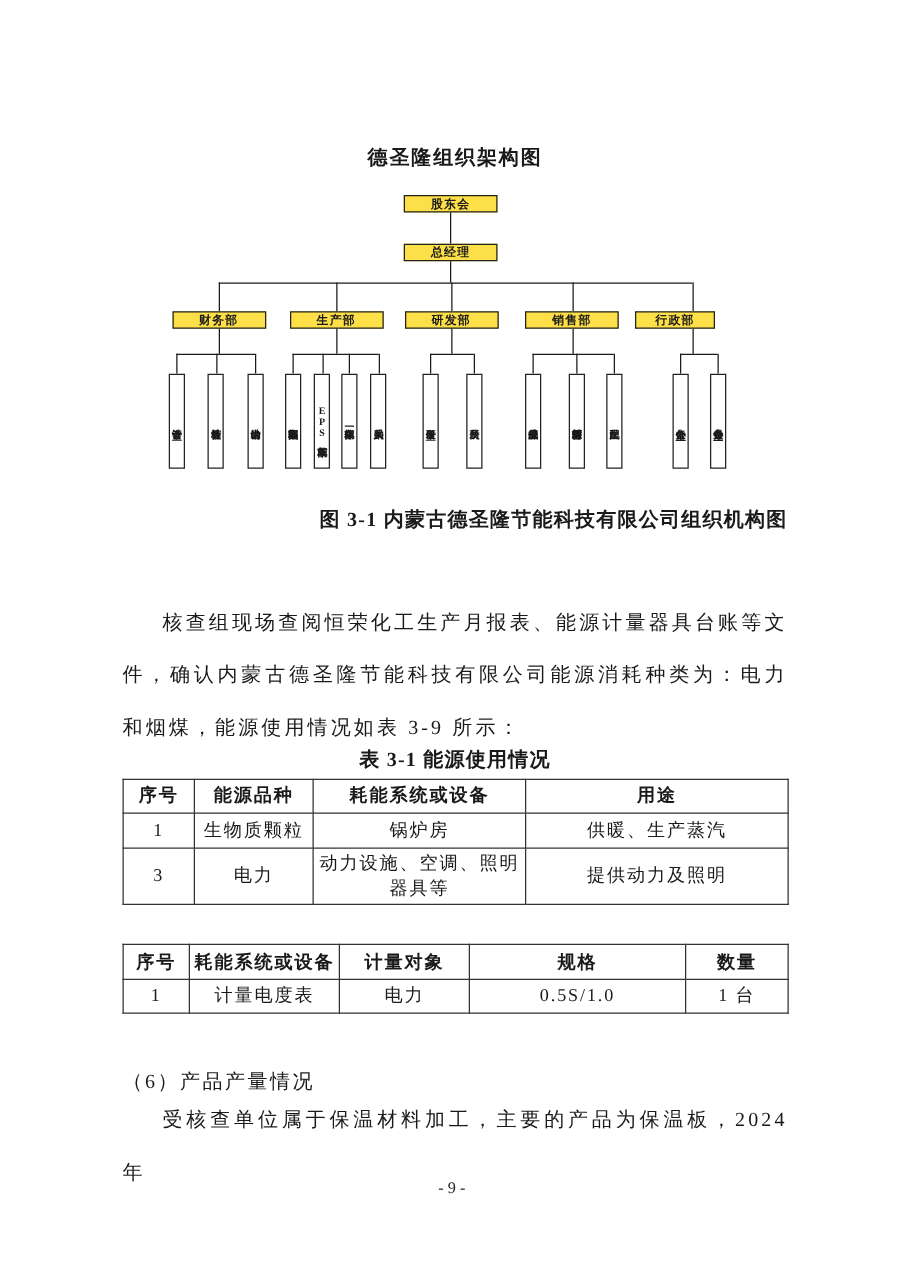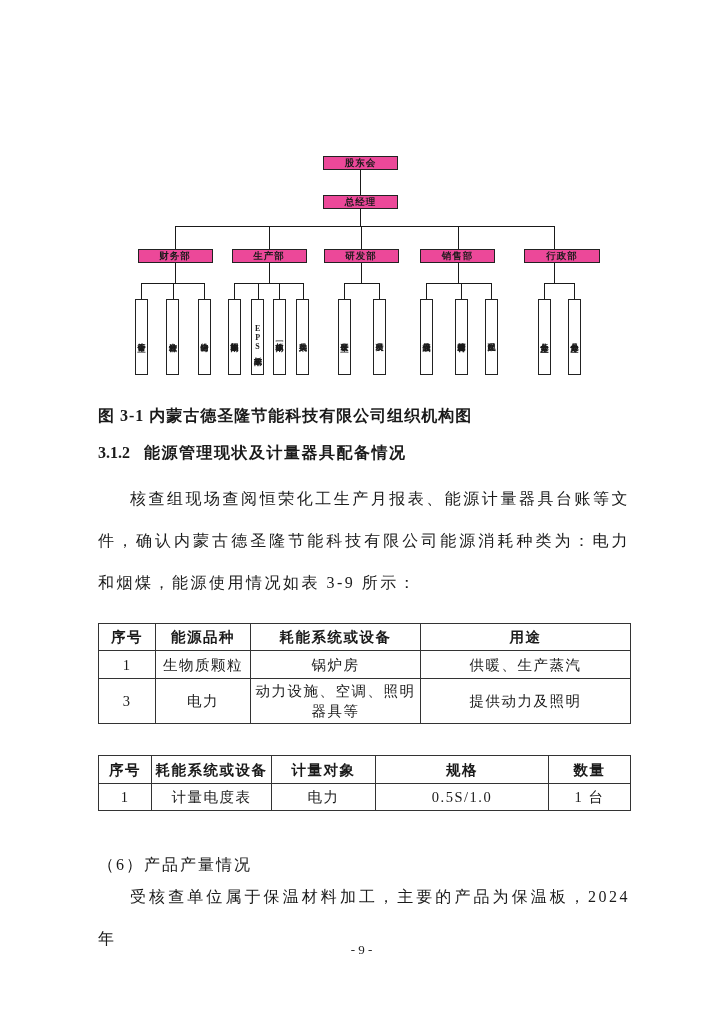--- a/index.html
+++ b/index.html
@@ -8,32 +8,32 @@
   
   .doc-header{position:absolute;top:46px;left:98px;right:93px;display:flex;
               justify-content:space-between;align-items:flex-end;
               border-bottom:2px solid var(--header-rule,#3c3c3c);padding-bottom:9px;
               font-size:14px;color:var(--header-red,#96423a);letter-spacing:0.5px;}
   .doc-header .right{display:flex;gap:8px;}
   
   .org-title{position:absolute;top:116px;left:98px;width:532px;text-align:center;
              font-size:16px;font-weight:bold;letter-spacing:1.5px;}
   .org-chart{position:absolute;top:140px;left:98px;width:532px;height:252px;}
-  .hbox{position:absolute;height:14px;border:1.2px solid #222;background:#ec4899;
+  .hbox{position:absolute;height:14px;border:1.2px solid #222;background:#fde047;
         display:flex;align-items:center;justify-content:center;
         font-size:9.5px;font-weight:bold;letter-spacing:1px;box-sizing:border-box;}
   .topbox{width:75px;left:225px;}
   .vbox{position:absolute;top:159px;width:13px;height:76px;border:1.2px solid #222;
         background:#fff;writing-mode:vertical-rl;text-orientation:upright;
         font-size:8px;font-weight:bold;line-height:1.15;display:flex;
         align-items:center;justify-content:center;box-sizing:border-box;}
   .vline{position:absolute;width:0;border-left:1.5px solid #1a1a1a;}
   .hline{position:absolute;height:0;border-top:1.5px solid #1a1a1a;}
   
-  .caption{position:absolute;top:406px;left:98px;width:532px;text-align:left;
+  .caption{position:absolute;top:406px;left:98px;width:532px;text-align:right;
            font-size:16px;font-weight:bold;letter-spacing:1px;}
   .sec-h{position:absolute;left:98px;width:532px;font-size:16px;font-weight:bold;
          letter-spacing:1.5px;}
   .sec-h .num{margin-right:14px;letter-spacing:0;}
   .para{position:absolute;left:98px;width:532px;font-size:16px;line-height:42px;
         letter-spacing:2.5px;text-align:justify;text-indent:2em;}
   .tbl-title{position:absolute;left:98px;width:532px;text-align:center;
              font-size:16px;font-weight:bold;letter-spacing:1px;}
   table{position:absolute;left:98px;width:532px;border-collapse:collapse;
         font-size:14.5px;letter-spacing:1.5px;table-layout:fixed;}
@@ -45,40 +45,41 @@
   .item{position:absolute;left:98px;width:532px;font-size:16px;letter-spacing:2px;}
   .footer{position:absolute;top:942px;left:0;width:723px;text-align:center;
           font-size:13px;color:#222;}
 </style>
 </head>
 <body>
 
 <div class="page">
 
 
+  <div class="org-title">德圣隆组织架构图</div>
 
   <div class="org-chart">
 
     <div class="hbox topbox" style="top:16px;">股东会</div>
     <div class="vline" style="left:262px;top:30px;height:25px;"></div>
     <div class="hbox topbox" style="top:55px;">总经理</div>
     <div class="vline" style="left:262px;top:69px;height:17px;"></div>
 
     <div class="hline" style="left:77px;top:86px;width:378.5px;"></div>
     <div class="vline" style="left:77px;top:86px;height:23px;"></div>
     <div class="vline" style="left:171px;top:86px;height:23px;"></div>
     <div class="vline" style="left:263px;top:86px;height:23px;"></div>
     <div class="vline" style="left:359.5px;top:86px;height:23px;"></div>
     <div class="vline" style="left:455.5px;top:86px;height:23px;"></div>
 
     <div class="hbox" style="left:39.5px;top:109px;width:75px;">财务部</div>
     <div class="hbox" style="left:133.5px;top:109px;width:75px;">生产部</div>
     <div class="hbox" style="left:225.5px;top:109px;width:75px;">研发部</div>
     <div class="hbox" style="left:322px;top:109px;width:75px;">销售部</div>
-    <div class="hbox" style="left:426px;top:109px;width:76px;">行政部</div>
+    <div class="hbox" style="left:410px;top:109px;width:64px;">行政部</div>
 
     <div class="vline" style="left:77px;top:123px;height:20px;"></div>
     <div class="vline" style="left:171px;top:123px;height:20px;"></div>
     <div class="vline" style="left:263px;top:123px;height:20px;"></div>
     <div class="vline" style="left:359.5px;top:123px;height:20px;"></div>
     <div class="vline" style="left:455.5px;top:123px;height:20px;"></div>
 
     <div class="hline" style="left:43px;top:143px;width:63px;"></div>
     <div class="hline" style="left:136px;top:143px;width:68.5px;"></div>
     <div class="hline" style="left:246px;top:143px;width:35px;"></div>
@@ -111,26 +112,24 @@
     <div class="vbox" style="left:274.5px;">研发员</div>
     <div class="vbox" style="left:321.5px;">成品保管</div>
     <div class="vbox" style="left:356.5px;">原辅材料保管</div>
     <div class="vbox" style="left:386.5px;">配送员</div>
     <div class="vbox" style="left:439.5px;">办公室主任</div>
     <div class="vbox" style="left:469.5px;">办公室专员</div>
   </div>
 
   <div class="caption">图 3-1 内蒙古德圣隆节能科技有限公司组织机构图</div>
 
-  <div class="sec-h" style="top:443px;">
-    <span class="num">3.1.2</span><span>能源管理现状及计量器具配备情况</span>
-  </div>
 
   <div class="para" style="top:478px;">核查组现场查阅恒荣化工生产月报表、能源计量器具台账等文件，确认内蒙古德圣隆节能科技有限公司能源消耗种类为：电力和烟煤，能源使用情况如表 3-9 所示：</div>
 
+  <div class="tbl-title" style="top:598px;">表 3-1 能源使用情况</div>
   <table class="t31">
     <colgroup>
         <col style="width:57px">
         <col style="width:95px">
         <col style="width:170px">
         <col style="width:210px">
       </colgroup>
     <tbody>
         <tr>
       <th>序号</th>

